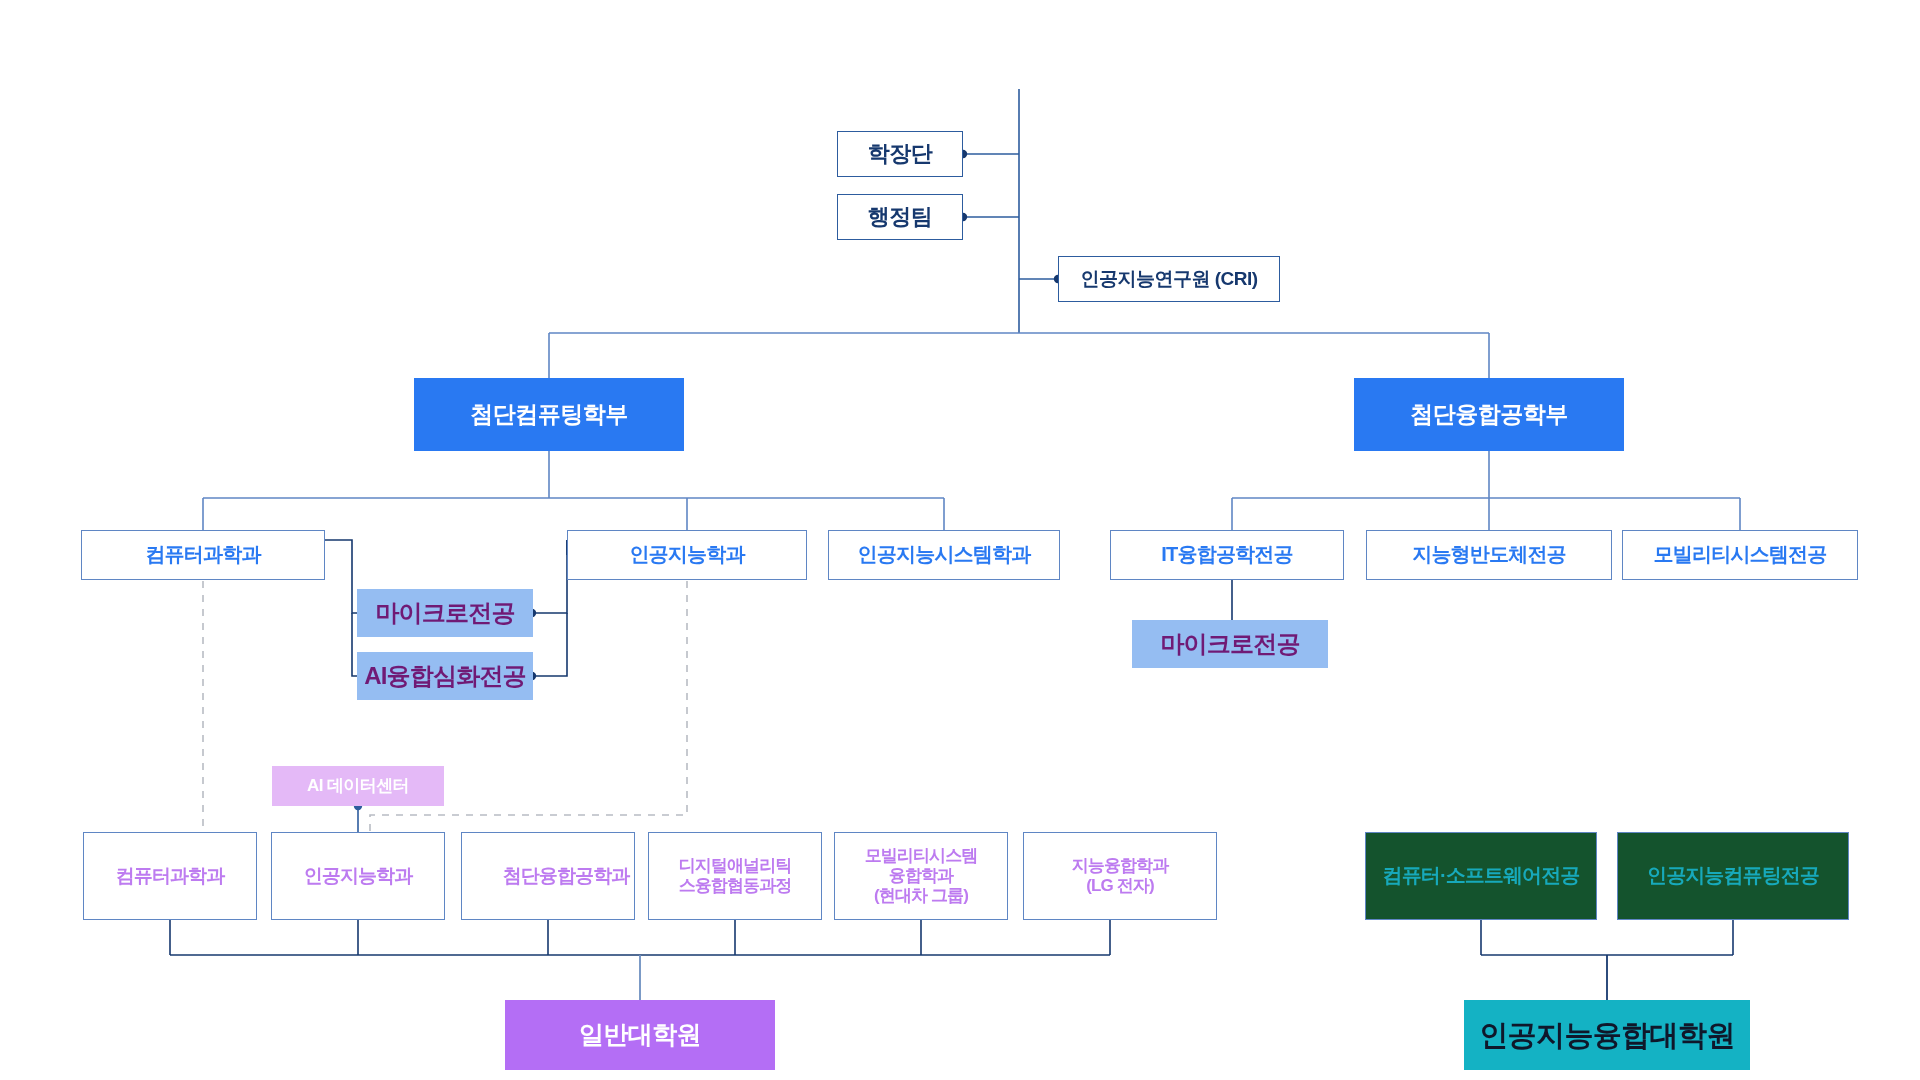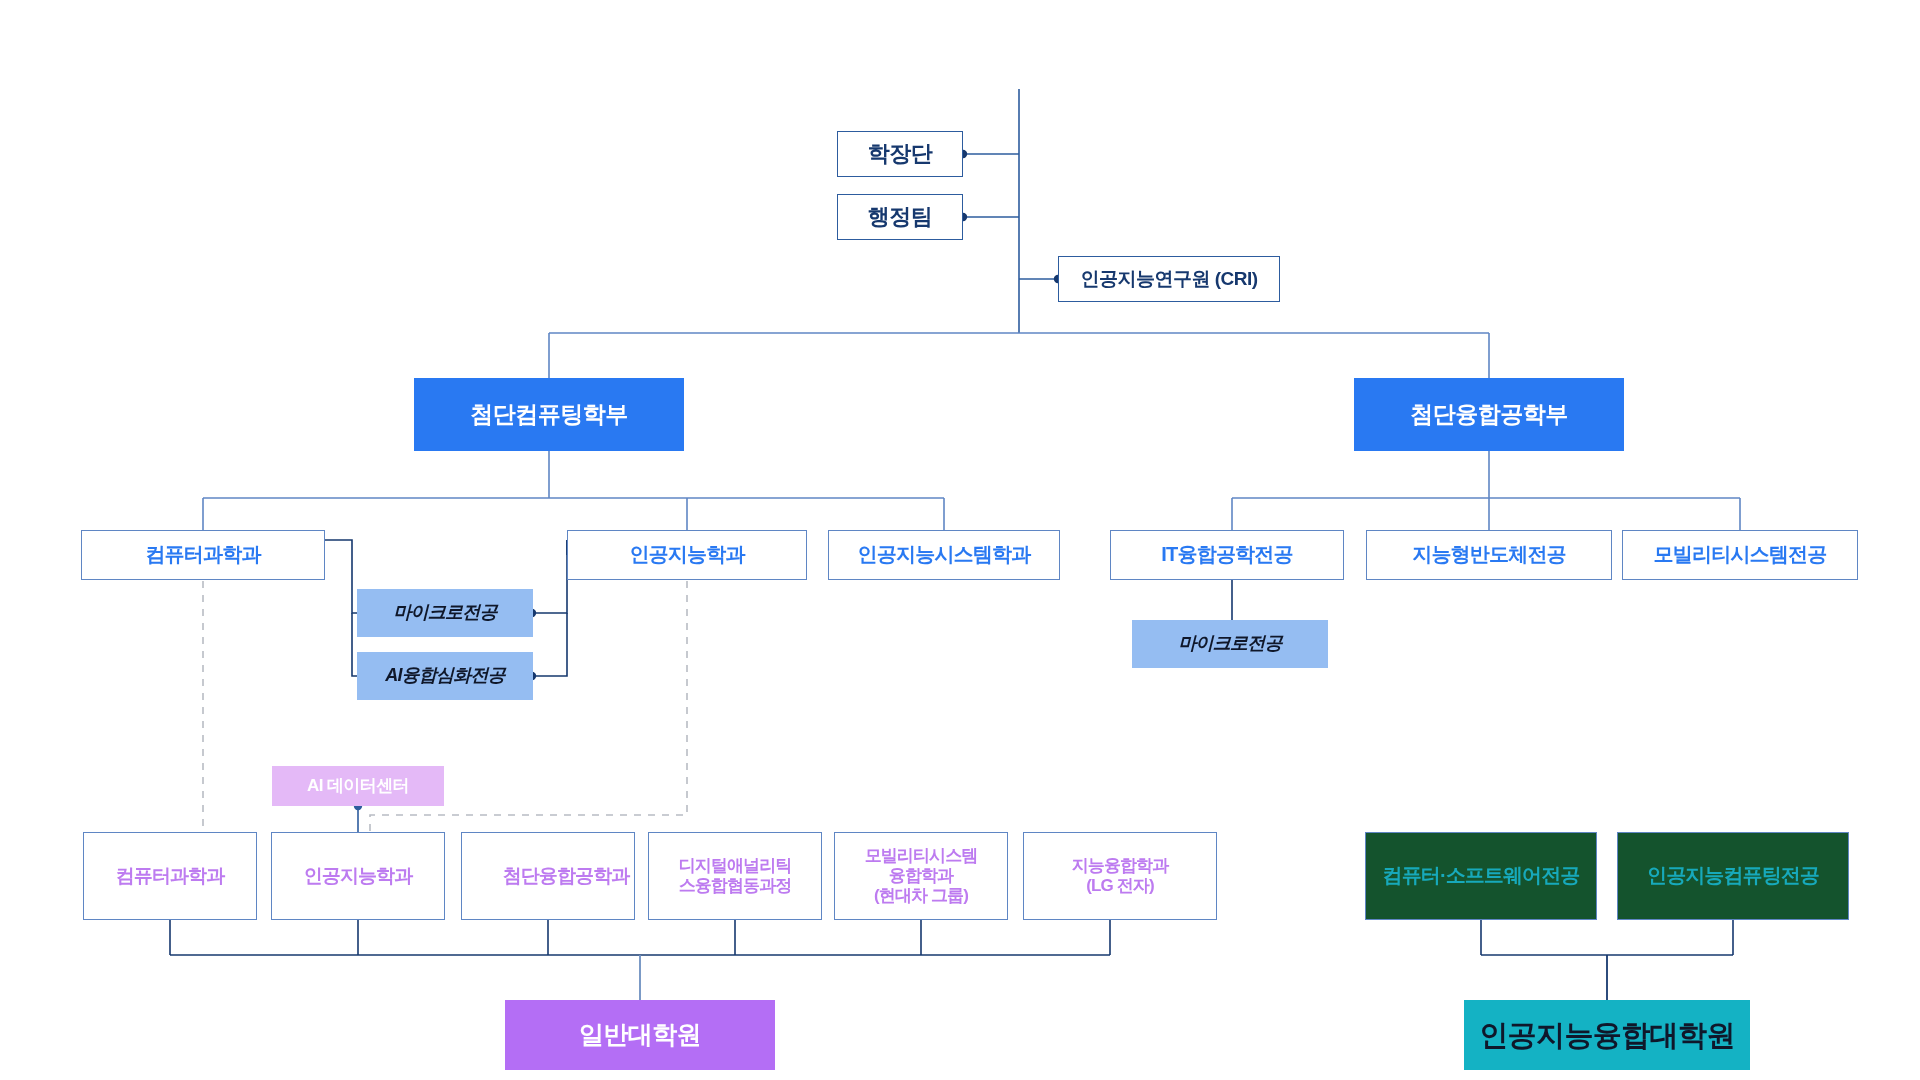--- a/index.html
+++ b/index.html
@@ -38,22 +38,22 @@
   }
   .n-cri{
     background:#ffffff;border:1.6px solid #2d5c9e;color:#16386e;
     font-weight:bold;font-size:19px;letter-spacing:-0.5px;
   }
   .n-dept{
     background:#ffffff;border:1.4px solid #5f86c4;color:#2979f2;
     font-weight:bold;font-size:20px;letter-spacing:-0.8px;
   }
   .n-micro{
-    background:#95bdf2;color:#0f172a;
-    font-weight:bold;font-size:18px;letter-spacing:-0.8px;font-style:italic;
+    background:#95bdf2;color:#701a75;
+    font-weight:bold;font-size:24px;letter-spacing:-0.8px;
   }
   .n-grad-p{
     background:#ffffff;border:1.4px solid #5f86c4;color:#bd7bf0;
     font-weight:bold;font-size:19px;letter-spacing:-0.9px;
   }
   .n-grad-p.small{font-size:17px;}
   .n-grad-t{
     background:#14532d;border:1.4px solid #5f86c4;color:#17a9bb;
     font-weight:bold;font-size:20px;letter-spacing:-0.9px;
   }

